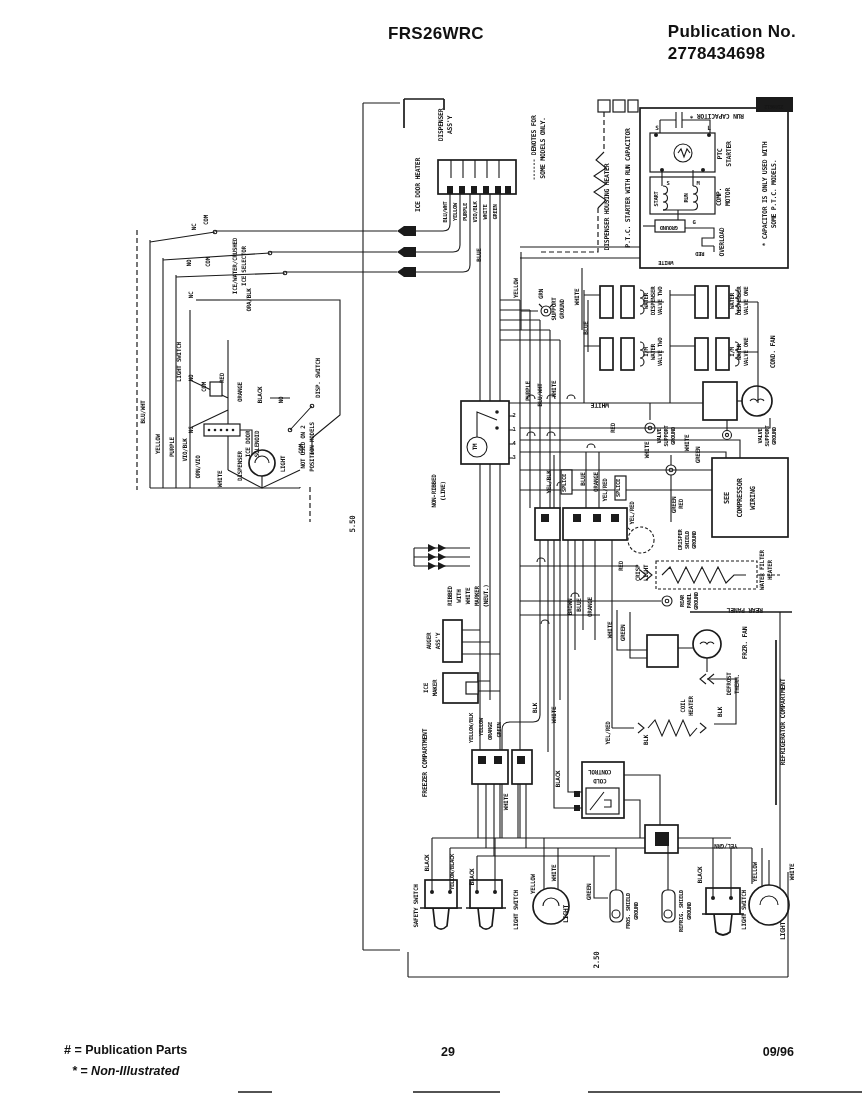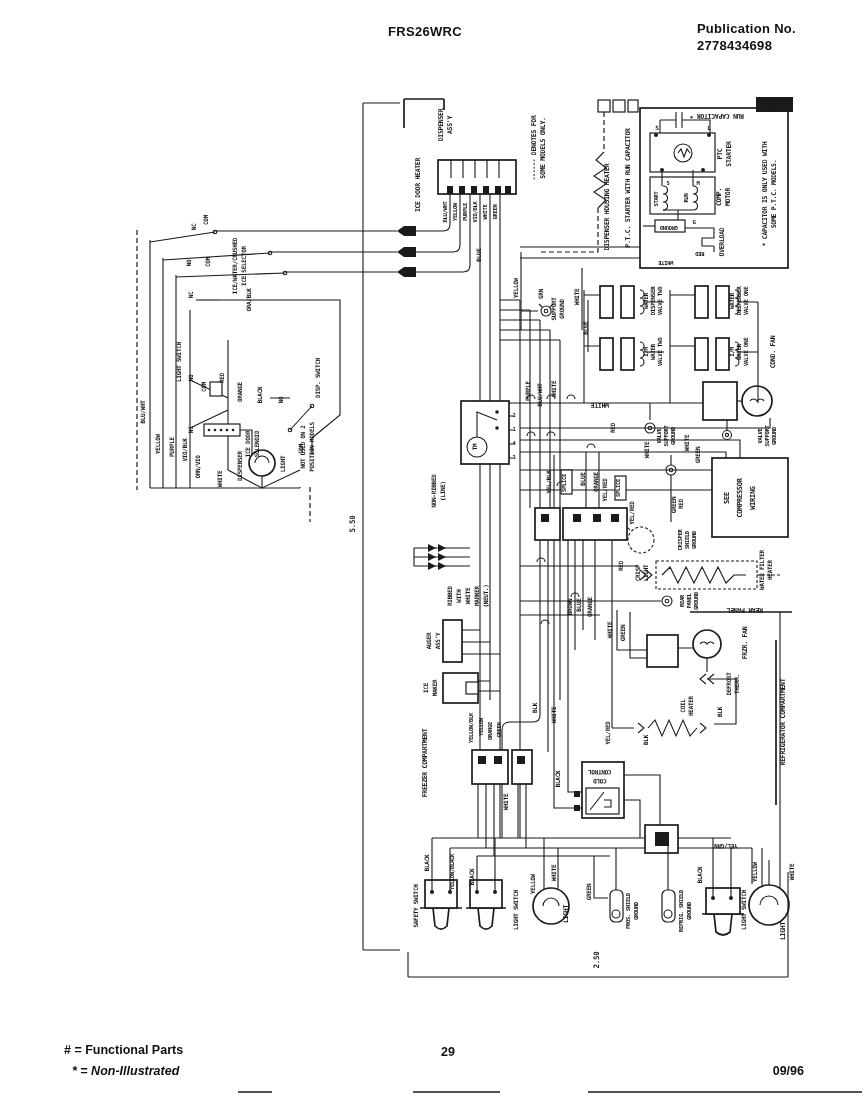--- a/index.html
+++ b/index.html
@@ -1,26 +1,26 @@
 <!DOCTYPE html>
 <html><head>
 <meta charset="utf-8">
 <style>
   html,body{margin:0;padding:0;background:#e8e8e8;}
   #page{position:relative;width:864px;height:1100px;background:#ffffff;overflow:hidden;
         font-family:"Liberation Sans",sans-serif;color:#111;}
   #diagram{position:absolute;left:0;top:0;}
-  .hdr{position:absolute;font-weight:bold;font-size:13px;letter-spacing:.3px;}
+  .hdr{position:absolute;font-weight:bold;font-size:17px;letter-spacing:.3px;}
   #model{left:388px;top:24px;}
   #pub{right:68px;top:21px;text-align:left;line-height:1.3;}
   .ftr{position:absolute;font-weight:bold;font-size:12.5px;}
   #fn1{left:64px;top:1043px;}
   #fn2{left:72px;top:1064px;font-style:italic;}
   #pageno{left:405px;top:1045px;width:50px;text-align:right;}
-  #date{right:60px;top:1045px;margin-top:19px;}
+  #date{right:70px;top:1045px;}
   svg text{font-family:"DejaVu Sans Mono",monospace;font-weight:700;fill:#161616;
            text-anchor:middle;letter-spacing:-.3px;}
   .w{stroke:#1b1b1b;fill:none;stroke-width:1.1;}
   .w2{stroke:#1b1b1b;fill:none;stroke-width:1.7;}
   .bx{fill:#fff;stroke:#1b1b1b;stroke-width:1.7;}
   .bxt{fill:#fff;stroke:#1b1b1b;stroke-width:1.2;}
   .dsh{stroke:#1b1b1b;fill:none;stroke-width:1.2;stroke-dasharray:5 3;}
   .dshf{stroke:#1b1b1b;fill:none;stroke-width:1.1;stroke-dasharray:3 2;}
   .blk{fill:#1b1b1b;stroke:none;}
 </style>
@@ -508,18 +508,18 @@
         <text x="314" y="447" transform="rotate(-90 314 447)" font-size="6">POSITION MODELS</text>
       </g>
 </svg>
 
 <div class="hdr" id="model">FRS26WRC</div>
 <div class="hdr" id="pub">
   <div>Publication No.</div>
   <div>2778434698</div>
 </div>
 
-<div class="ftr" id="fn1"># = Functional Parts</div>
+<div class="ftr" id="fn1"># = Publication Parts</div>
 <div class="ftr" id="fn2">* = Non-Illustrated</div>
 <div class="ftr" id="pageno">29</div>
 <div class="ftr" id="date">09/96</div>
 
 </div>
 
 </body></html>

